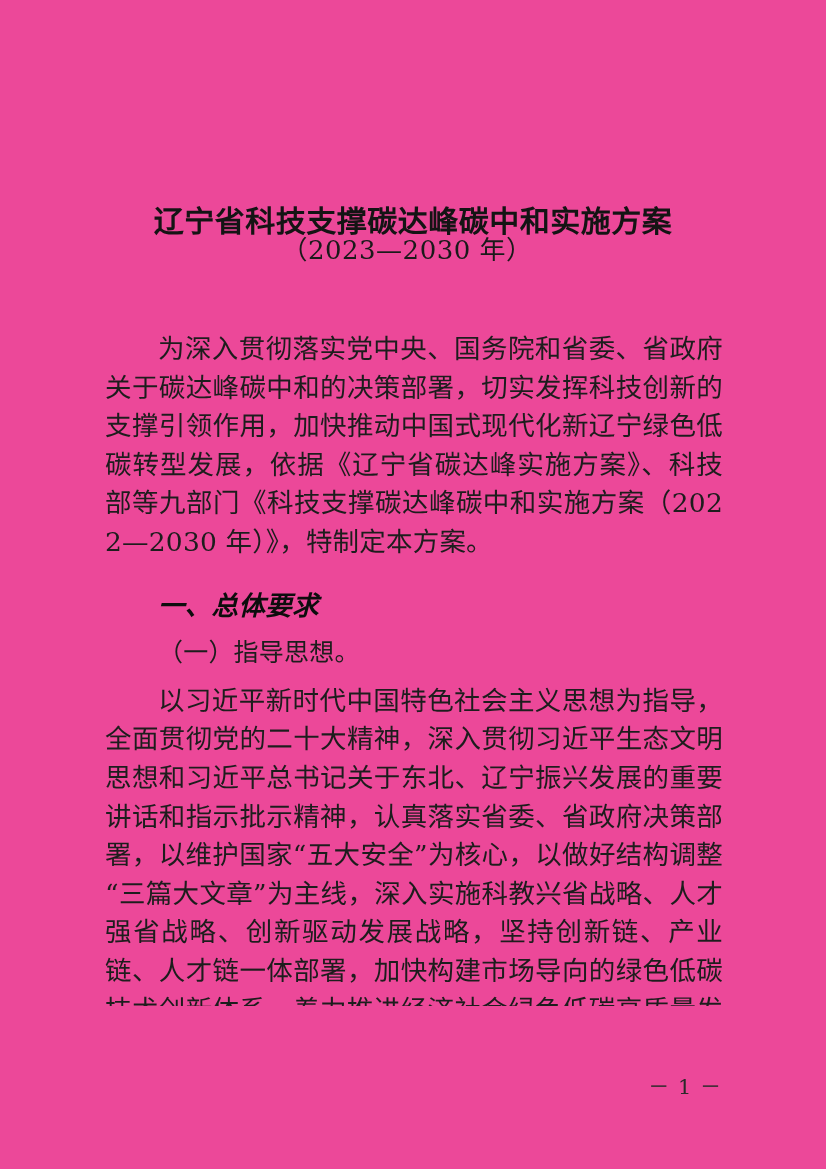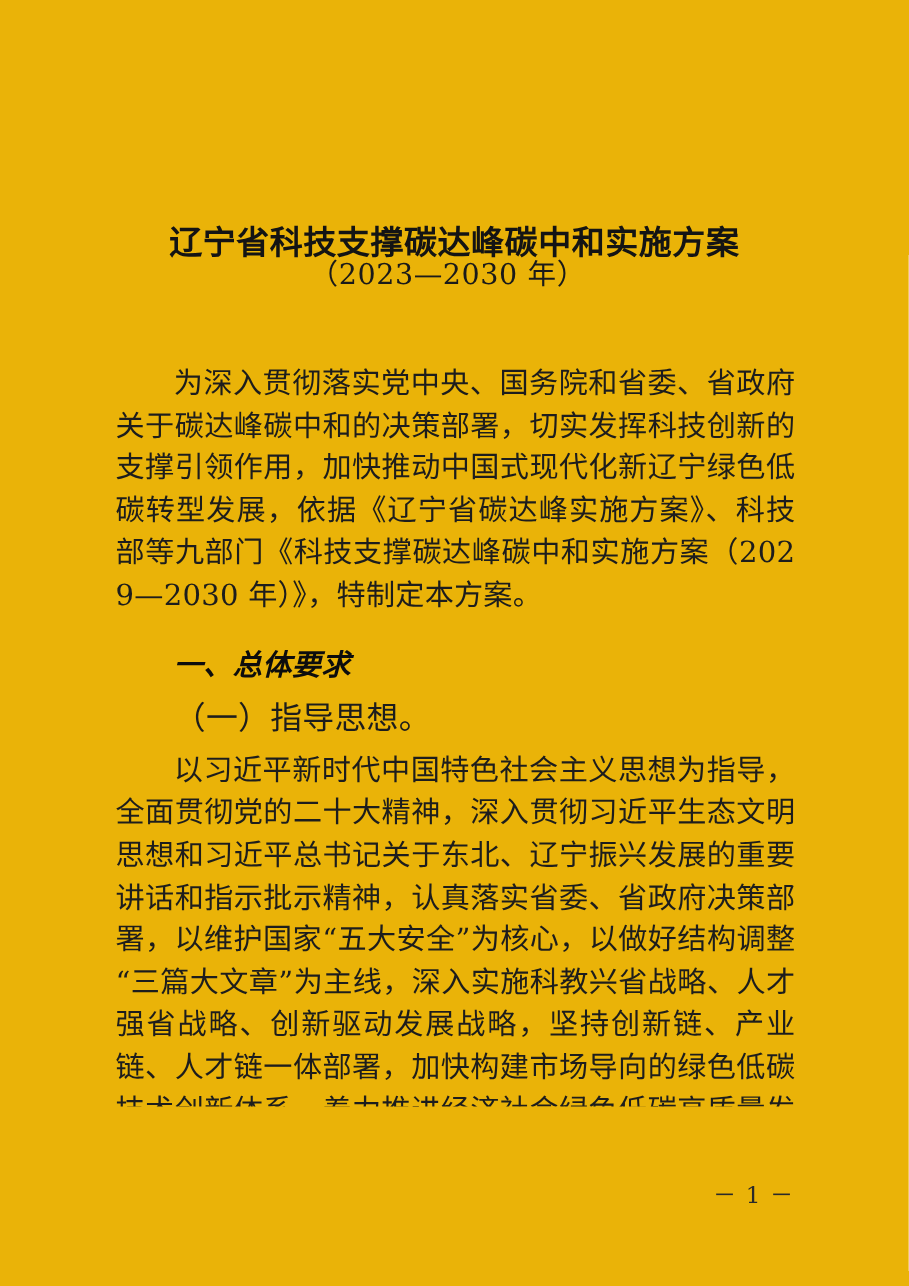--- a/index.html
+++ b/index.html
@@ -13,21 +13,21 @@
     position: relative;
     overflow: hidden;
     font-family: "DejaVu Serif", "Liberation Serif", serif;
     color: #1a1a1a;
     -webkit-font-smoothing: antialiased;
   }
 
   .page {
     position: absolute;
     inset: 0;
-    background: #eab308;
+    background: #ec4899;
   }
 
   
   .doc-title {
     position: absolute;
     left: 0;
     right: 0;
     top: 183px;
     text-align: center;
     font-family: "DejaVu Serif", "Liberation Serif", serif;
@@ -79,21 +79,21 @@
     line-height: 38.6px;
     text-indent: 53px;
     margin: 0;
     color: #0d0d0d;
     letter-spacing: 0.3px;
     font-style: italic;
   }
 
   .heading-2 {
     font-family: "DejaVu Serif", "Liberation Serif", serif;
-    font-size: 29px;
+    font-size: 25px;
     font-weight: 400;
     line-height: 38.6px;
     text-indent: 53px;
     margin: 0;
     color: #1d1d1d;
     letter-spacing: 0.2px;
   }
 
   
   .gap-before-h1 { margin-top: 25px; }
@@ -124,21 +124,21 @@
 <body>
 
 <div class="page">
 
   <h1 class="doc-title">辽宁省科技支撑碳达峰碳中和实施方案</h1>
 
   <div class="doc-subtitle">（2023—2030 年）</div>
 
   <div class="body-col">
 
-    <p class="para">为深入贯彻落实党中央、国务院和省委、省政府关于碳达峰碳中和的决策部署，切实发挥科技创新的支撑引领作用，加快推动中国式现代化新辽宁绿色低碳转型发展，依据《辽宁省碳达峰实施方案》、科技部等九部门《科技支撑碳达峰碳中和实施方案（2029—2030 年）》，特制定本方案。</p>
+    <p class="para">为深入贯彻落实党中央、国务院和省委、省政府关于碳达峰碳中和的决策部署，切实发挥科技创新的支撑引领作用，加快推动中国式现代化新辽宁绿色低碳转型发展，依据《辽宁省碳达峰实施方案》、科技部等九部门《科技支撑碳达峰碳中和实施方案（2022—2030 年）》，特制定本方案。</p>
 
     <h2 class="heading-1 gap-before-h1">一、总体要求</h2>
 
     <h3 class="heading-2 gap-before-h2">（一）指导思想。</h3>
 
     <p class="para gap-before-p clipped">以习近平新时代中国特色社会主义思想为指导，全面贯彻党的二十大精神，深入贯彻习近平生态文明思想和习近平总书记关于东北、辽宁振兴发展的重要讲话和指示批示精神，认真落实省委、省政府决策部署，以维护国家“五大安全”为核心，以做好结构调整“三篇大文章”为主线，深入实施科教兴省战略、人才强省战略、创新驱动发展战略，坚持创新链、产业链、人才链一体部署，加快构建市场导向的绿色低碳技术创新体系，着力推进经济社会绿色低碳高质量发展，为辽宁加快取得全面振兴新突破提供强有力的科技引领，为国家碳达峰碳中和目标如期实现贡献</p>
 
   </div>
 
   <div class="page-footer">－ 1 －</div>

